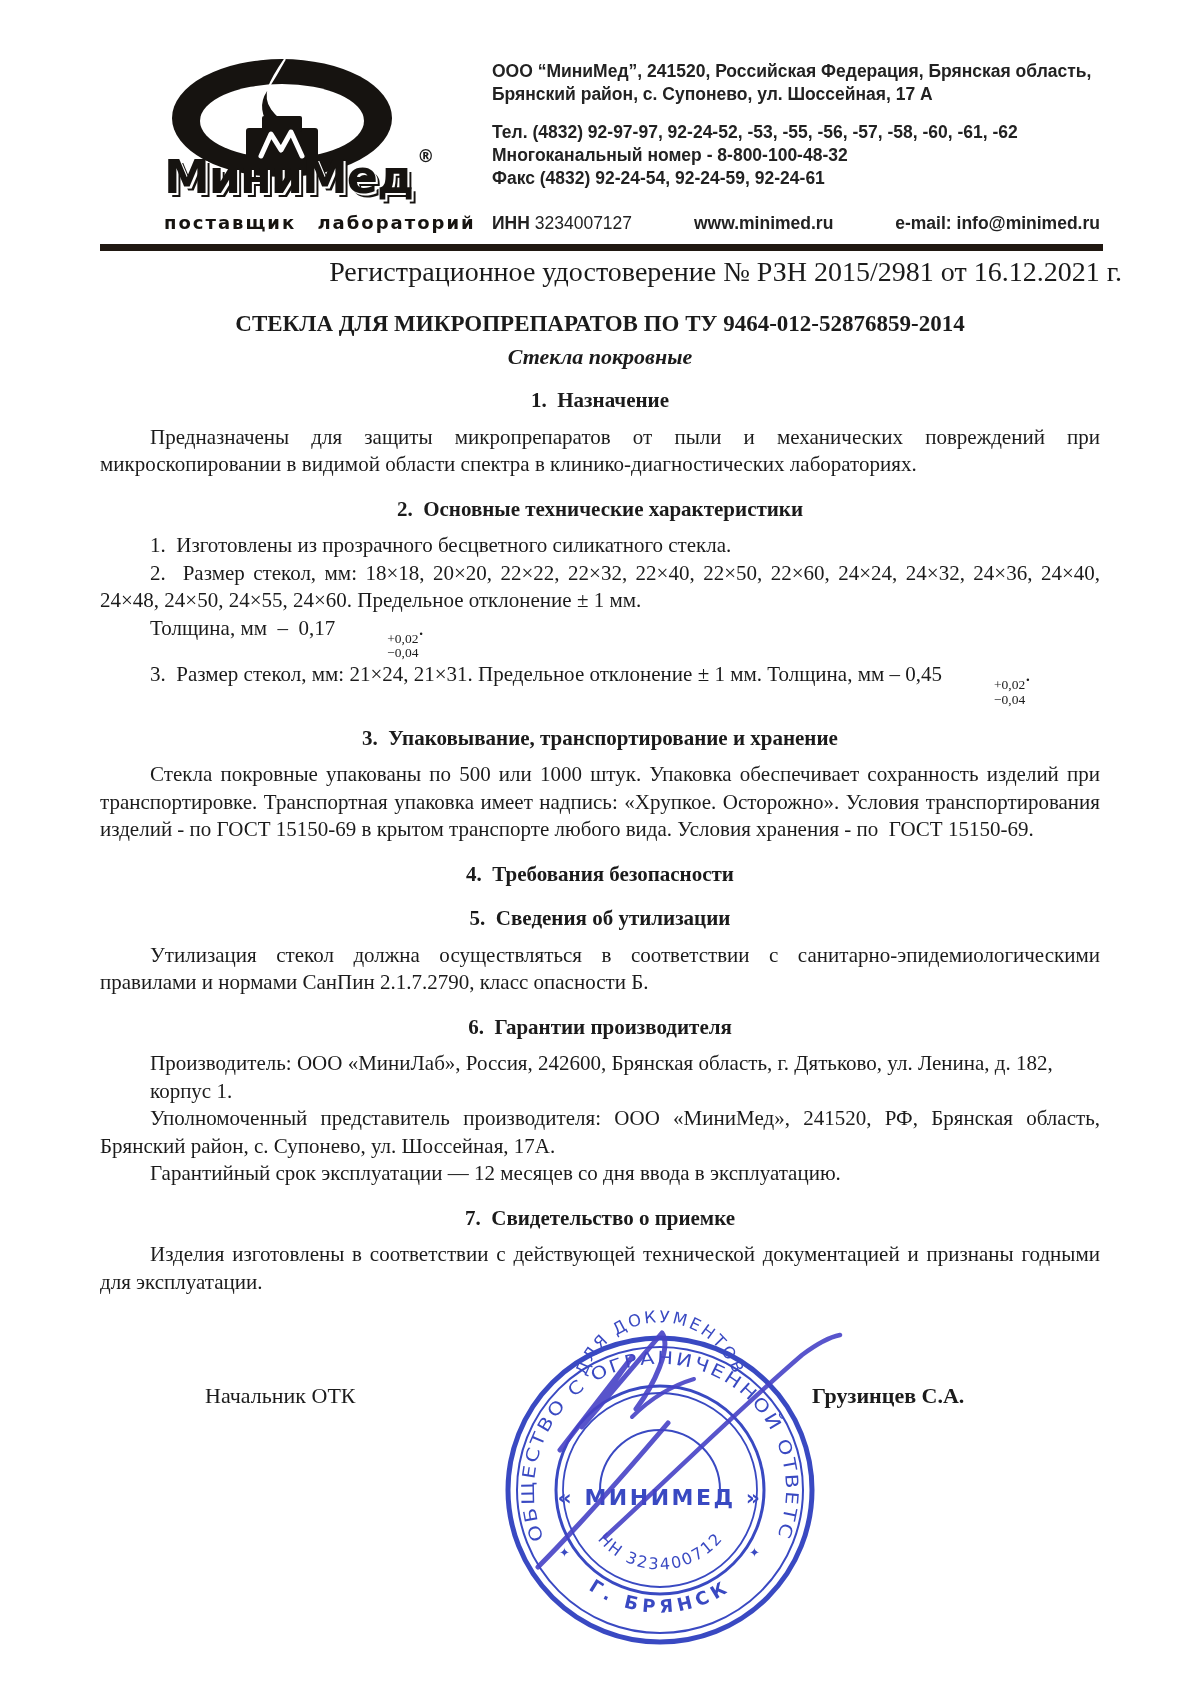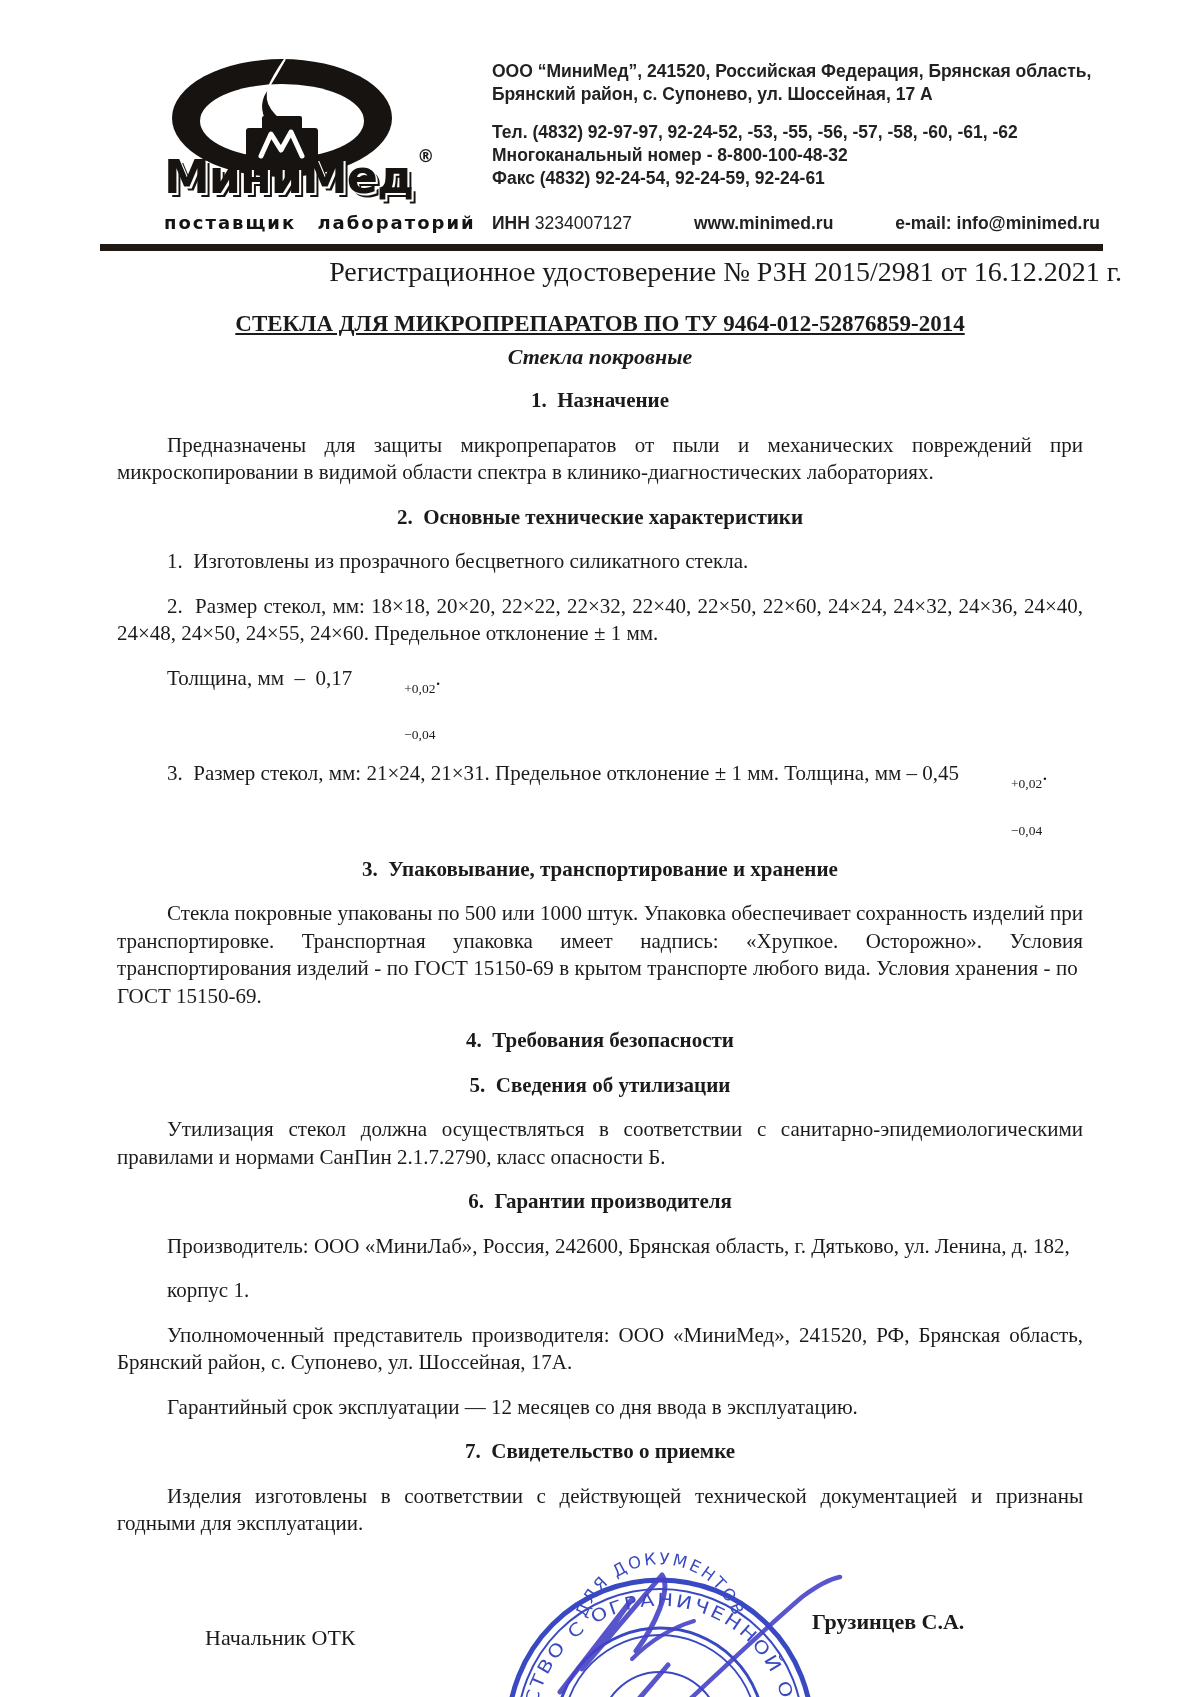--- a/index.html
+++ b/index.html
@@ -21,33 +21,33 @@
   .addr{flex:1;padding-left:56px;font-family:"Liberation Sans",sans-serif;
         font-weight:bold;font-size:17.5px;line-height:23px;padding-top:6px;color:#222;}
   .grp{margin-bottom:15px;}
   .inn-row{display:flex;justify-content:space-between;margin-top:22px;padding-right:4px;}
   .inn-num{font-weight:normal;}
   .divider{height:7px;background:#201812;margin:9px 97px 0 100px;}
   .reg-line{text-align:right;padding:5px 78px 0 0;font-size:28px;}
   
   .content{padding:0 100px;font-size:21px;line-height:27.5px;}
   .h-doc{text-align:center;font-weight:bold;font-size:23px;margin-top:24px;}
-  .h-title{text-align:center;font-weight:bold;font-size:23px;margin-top:22px;text-decoration:underline;}
+  .h-title{text-align:center;font-weight:bold;font-size:23px;margin-top:22px;}
   .h-sub{text-align:center;font-weight:bold;font-style:italic;font-size:22px;margin-top:5px;}
   .h-sec{text-align:center;font-weight:bold;font-size:21px;margin:17px 0 9px 0;}
-  .content p{margin:17px;text-indent:50px;text-align:justify;}
+  .content p{margin:0;text-indent:50px;text-align:justify;}
   .content p.left{text-align:left;}
   .li{text-indent:46px;margin-bottom:9px;}
   .thick-line{margin:2px 0 8px 66px;text-indent:0;text-align:left;}
   .tol{display:inline-flex;flex-direction:column;justify-content:center;
-       font-size:13.5px;line-height:1.1;vertical-align:-8px;margin-left:2px;font-weight:normal;gap:32px;}
+       font-size:13.5px;line-height:1.1;vertical-align:-8px;margin-left:2px;font-weight:normal;}
   
   .sig-area{position:relative;height:460px;margin-top:34px;}
   .sig-left{position:absolute;left:105px;top:52px;font-weight:normal;font-size:22px;}
-  .sig-right{position:absolute;left:712px;top:36px;font-weight:bold;font-size:22px;}
+  .sig-right{position:absolute;left:712px;top:52px;font-weight:bold;font-size:22px;}
   .sig-svg{position:absolute;left:300px;top:-95px;width:520px;height:520px;}
   .stamp-text{font-family:"DejaVu Sans",sans-serif;fill:#2b3cbe;}
 </style>
 </head>
 <body>
 
 <div class="page">
 
   <div class="hdr">
     <div class="logo-wrap">

